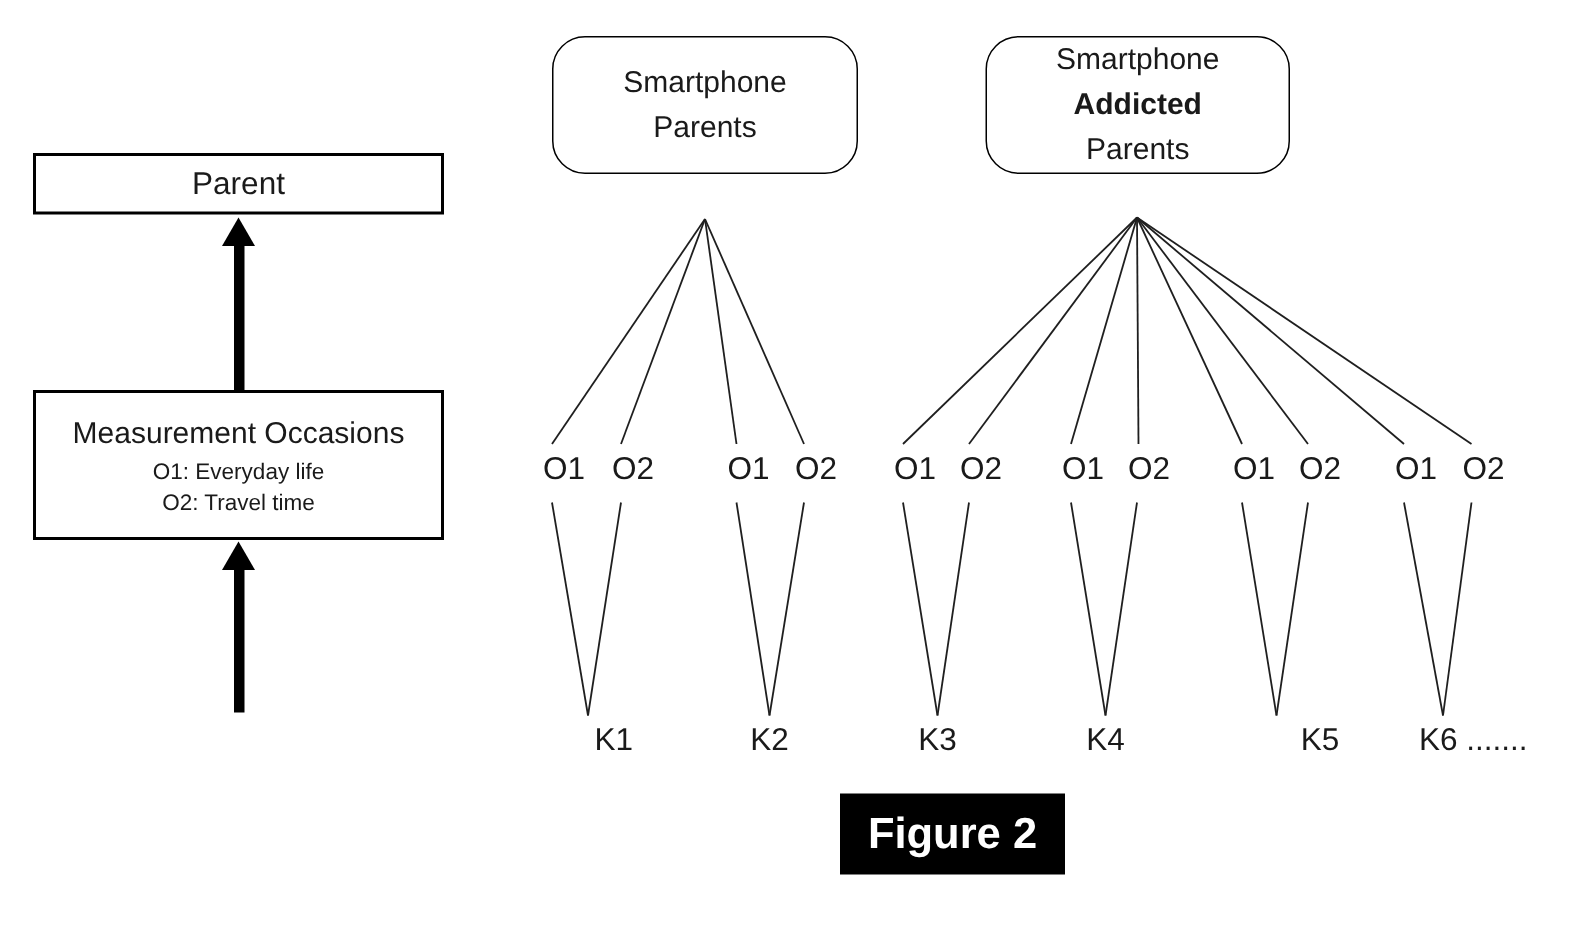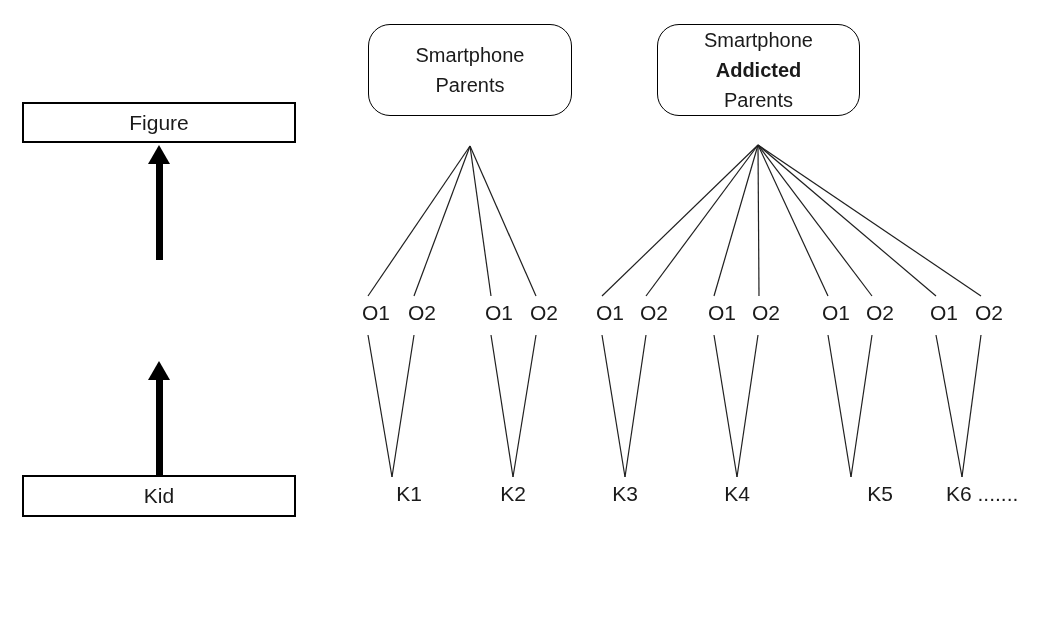--- a/index.html
+++ b/index.html
@@ -74,37 +74,39 @@
     <line x1="646" y1="335" x2="625" y2="477"></line>
     <line x1="714" y1="335" x2="737" y2="477"></line>
     <line x1="758" y1="335" x2="737" y2="477"></line>
     <line x1="828" y1="335" x2="851" y2="477"></line>
     <line x1="872" y1="335" x2="851" y2="477"></line>
     <line x1="936" y1="335" x2="962" y2="477"></line>
     <line x1="981" y1="335" x2="962" y2="477"></line>
   </svg>
 
   <div class="rect-box parent-box">
-    <span>Figure</span>
+    <span>Parent</span>
   </div>
 
   <div class="arrow arrow-1">
     <div class="arrow-head"></div>
     <div class="arrow-shaft"></div>
   </div>
 
+  <div class="rect-box measurement-box">
+    <div class="m-title">Measurement Occasions</div>
+    <div class="m-sub">O1: Everyday life</div>
+    <div class="m-sub">O2: Travel time</div>
+  </div>
 
   <div class="arrow arrow-2">
     <div class="arrow-head"></div>
     <div class="arrow-shaft"></div>
   </div>
 
-  <div class="rect-box kid-box">
-    <span>Kid</span>
-  </div>
 
   <div class="round-box" style="left:368px;width:204px;">
     <div>Smartphone</div>
     <div>Parents</div>
   </div>
   <div class="round-box" style="left:657px;width:203px;">
     <div>Smartphone</div>
     <div class="bold">Addicted</div>
     <div>Parents</div>
   </div>
@@ -122,14 +124,17 @@
   <span class="olabel" style="left:914px;">O1</span>
   <span class="olabel" style="left:959px;">O2</span>
 
   <span class="klabel" style="left:362px;text-align:right;">K1</span>
   <span class="klabel" style="left:483px;">K2</span>
   <span class="klabel" style="left:595px;">K3</span>
   <span class="klabel" style="left:707px;">K4</span>
   <span class="klabel" style="left:850px;">K5</span>
   <span class="klabel last" style="left:946px;">K6 .......</span>
 
+  <div class="caption">
+    <span>Figure 2</span>
+  </div>
 
 </div>
 
 </body></html>

